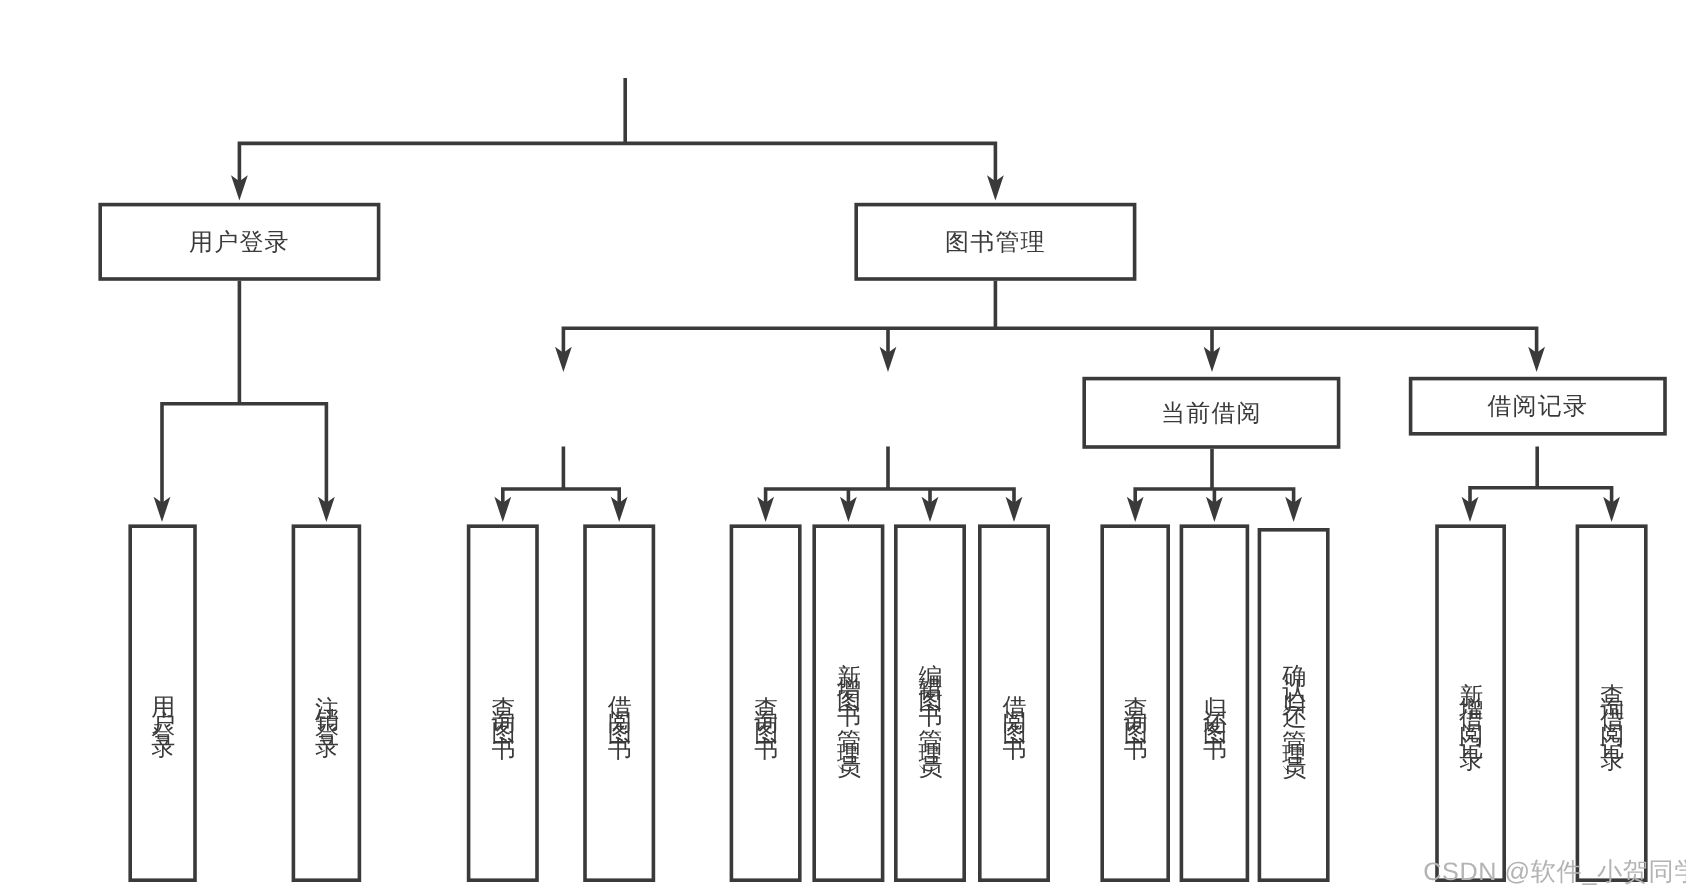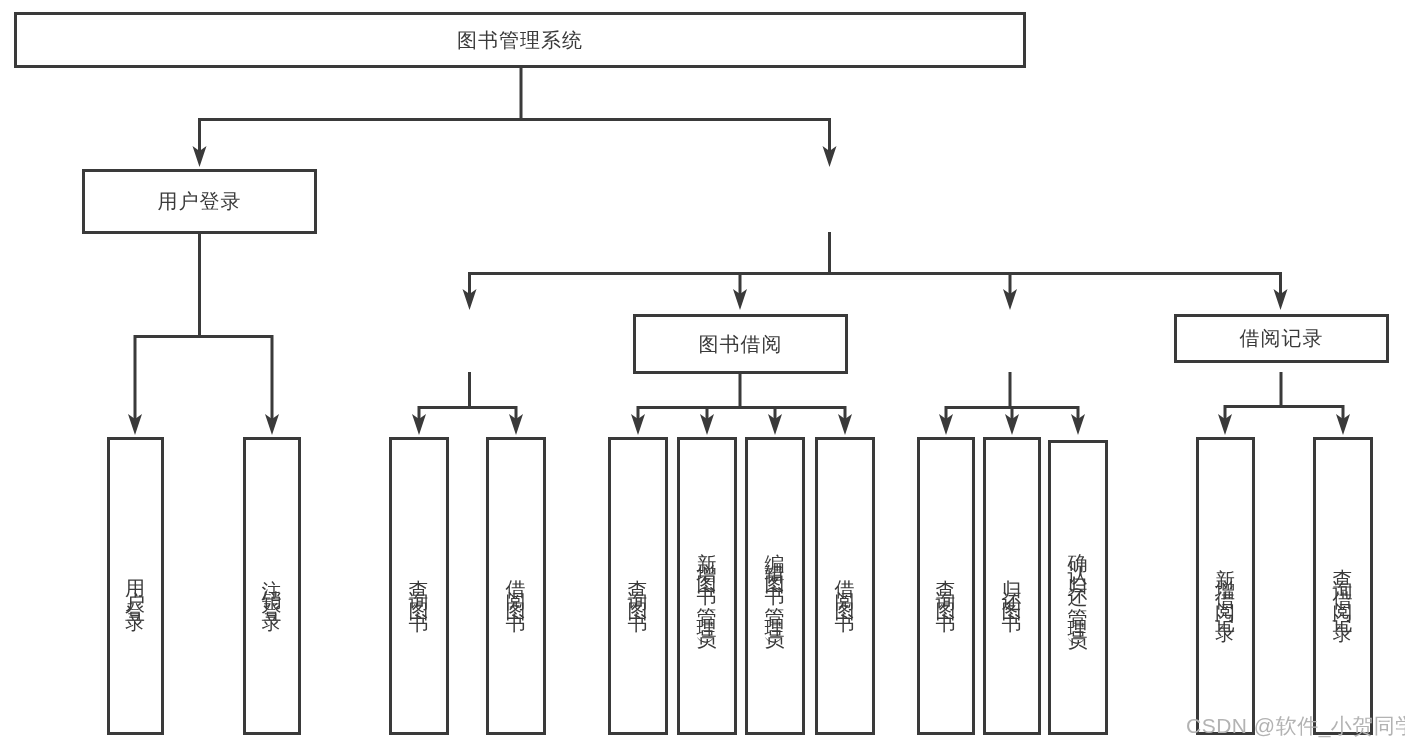--- a/index.html
+++ b/index.html
@@ -73,30 +73,30 @@
       <polygon points="768,414 775,435 782,414 775,419"></polygon>
       <polygon points="838,414 845,435 852,414 845,419"></polygon>
       <polygon points="939,414 946,435 953,414 946,419"></polygon>
       <polygon points="1005,414 1012,435 1019,414 1012,419"></polygon>
       <polygon points="1071,414 1078,435 1085,414 1078,419"></polygon>
       <polygon points="1218,414 1225,435 1232,414 1225,419"></polygon>
       <polygon points="1336,414 1343,435 1350,414 1343,419"></polygon>
     </g>
   </svg>
 
-  <div class="box" style="left:14px;top:12px;width:1012px;height:56px">
-    <span class="lbl">图书管理系统</span>
-  </div>
 
   <div class="box" style="left:82px;top:169px;width:235px;height:65px">
     <span class="lbl">用户登录</span>
   </div>
+  <div class="box" style="left:712px;top:169px;width:235px;height:65px">
+    <span class="lbl">图书管理</span>
+  </div>
 
-  <div class="box" style="left:633px;top:314px;width:215px;height:60px">
-    <span class="lbl">图书借阅</span>
+  <div class="box" style="left:902px;top:314px;width:215px;height:60px">
+    <span class="lbl">当前借阅</span>
   </div>
   <div class="box" style="left:1174px;top:314px;width:215px;height:49px">
     <span class="lbl">借阅记录</span>
   </div>
 
   <div class="box vert" style="left:107px;top:437px;width:57px;height:298px">
     <span class="lbl">用户登录</span>
   </div>
   <div class="box vert" style="left:243px;top:437px;width:58px;height:298px">
     <span class="lbl">注销登录</span>

